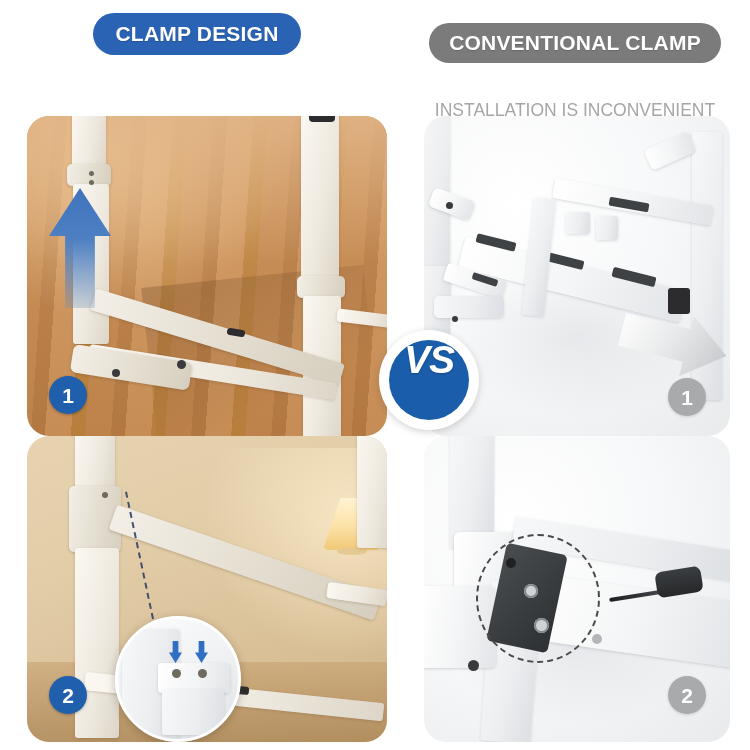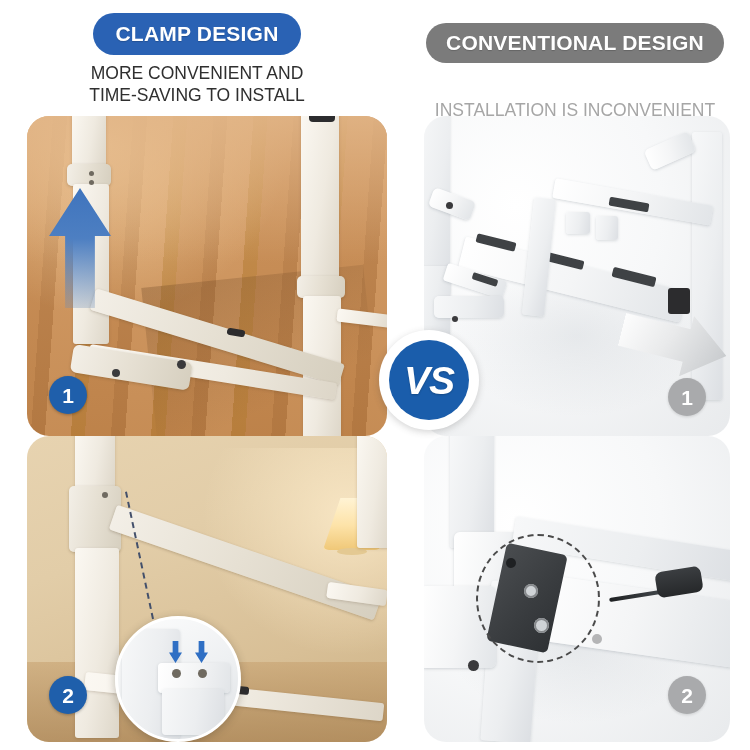--- a/index.html
+++ b/index.html
@@ -207,43 +207,41 @@
     position:absolute;left:379px;top:330px;
     width:100px;height:100px;border-radius:50%;
     background:#ffffff;
     display:flex;align-items:center;justify-content:center;
     box-shadow:0 2px 7px rgba(60,60,60,.22);
     z-index:40;
   }
   .vs-inner{
     width:80px;height:80px;border-radius:50%;
     background:#1a5dab;
-    display:flex;align-items:center;justify-content:center;
+    display:flex;justify-content:center;
   }
   .vs-text{
     color:#ffffff;font-weight:bold;font-size:39px;line-height:1;
     font-style:italic;letter-spacing:-1px;
     text-shadow:0 1px 2px rgba(0,0,0,.22);
   }
 </style>
 </head>
 <body>
 
 <div id="page">
 
   <div class="header">
 
     <div class="hcol left">
       <div class="badge clamp">CLAMP DESIGN</div>
-      <div class="subtitle dark">MORE CONVENIENT AND
-TIME-SAVING TO INSTALL</div>
     </div>
 
     <div class="hcol right">
-      <div class="badge conventional">CONVENTIONAL DESIGN</div>
+      <div class="badge conventional">CONVENTIONAL CLAMP</div>
       <div class="subtitle muted">INSTALLATION IS INCONVENIENT
 AND ENTAILS GREATER EFFORT</div>
     </div>
   </div>
 
   <div class="panel p-tl">
     <div class="scene wood">
       <div class="glow"></div>
       <div class="topfade"></div>
       <div class="shade"></div>

